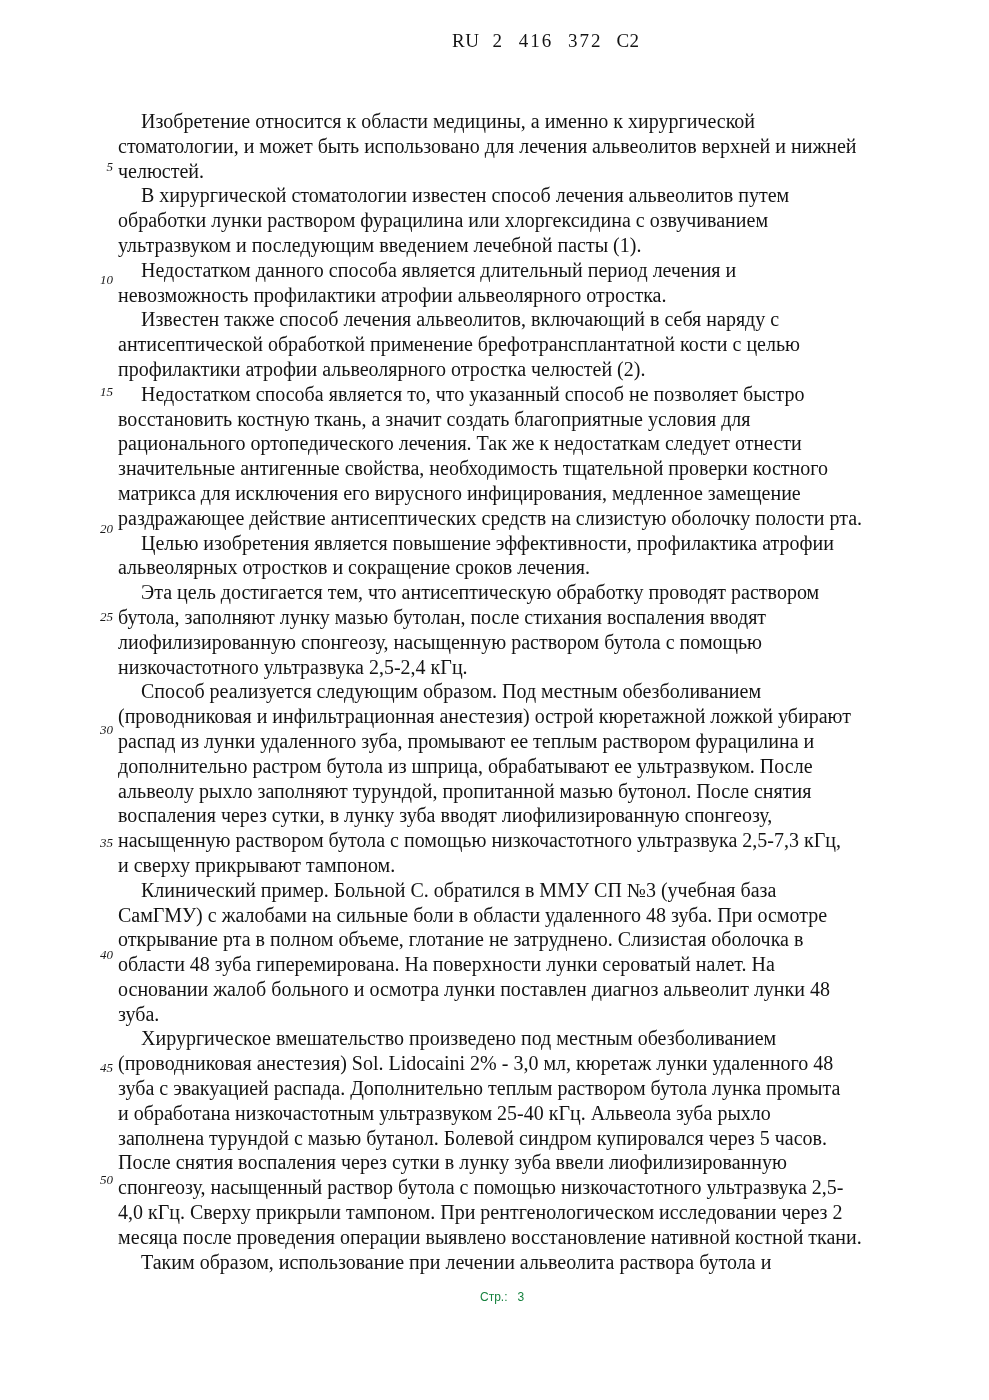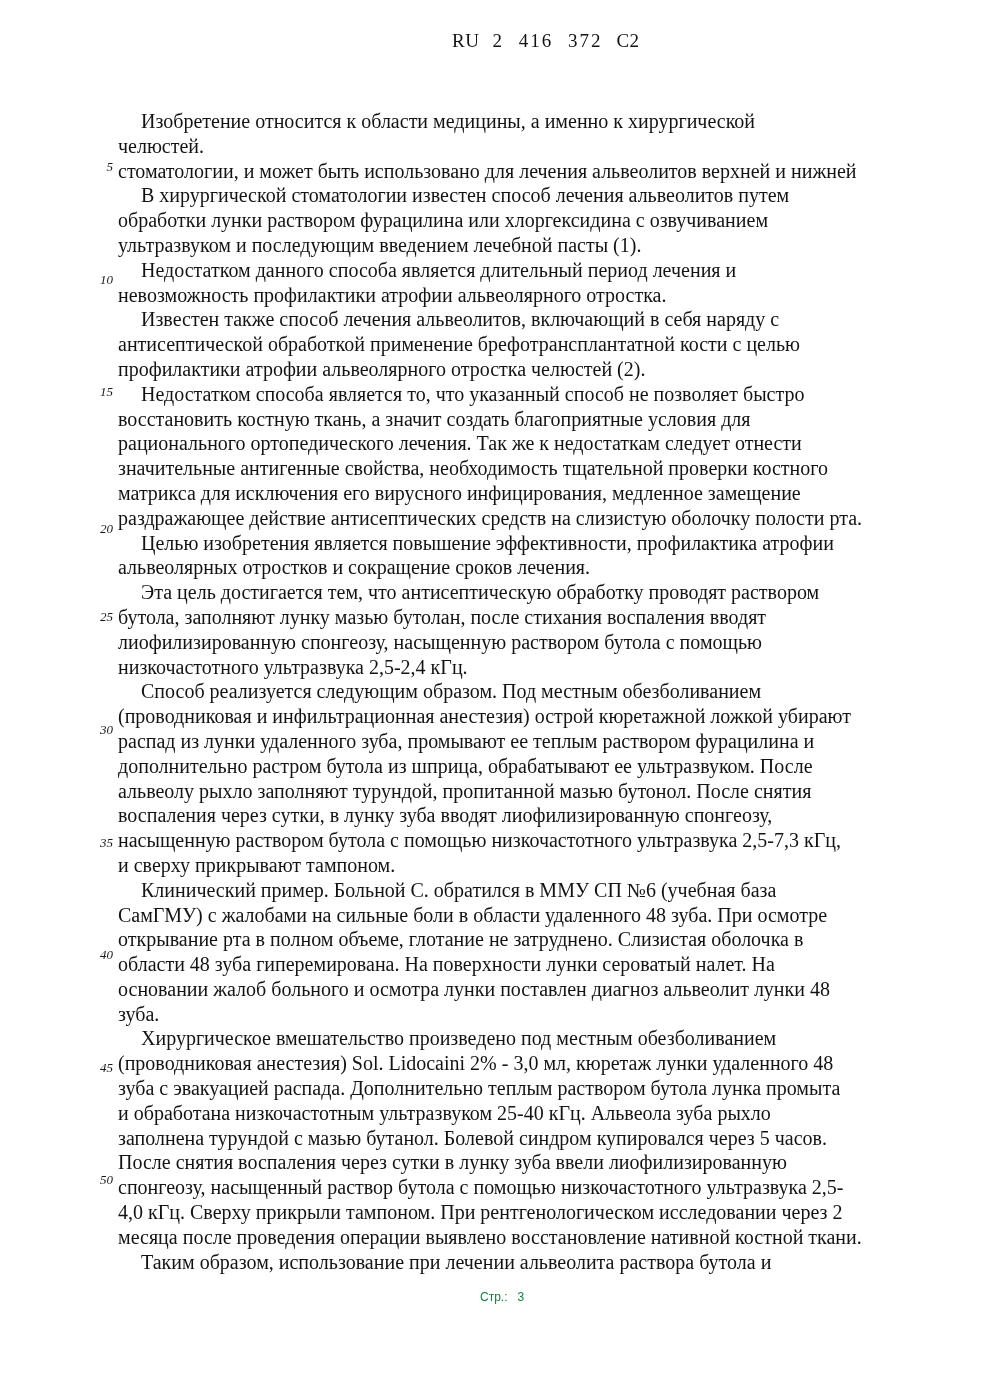--- a/index.html
+++ b/index.html
@@ -79,22 +79,22 @@
       <div class="lnum" style="top: 610px;">25</div>
       <div class="lnum" style="top: 723px;">30</div>
       <div class="lnum" style="top: 836px;">35</div>
       <div class="lnum" style="top: 948px;">40</div>
       <div class="lnum" style="top: 1061px;">45</div>
       <div class="lnum" style="top: 1173px;">50</div>
     </div>
 
   <div class="body-text" id="body-text">
       <div class="line ind">Изобретение относится к области медицины, а именно к хирургической</div>
+      <div class="line">стоматологии, и может быть использовано для лечения альвеолитов верхней и нижней</div>
       <div class="line">челюстей.</div>
-      <div class="line">стоматологии, и может быть использовано для лечения альвеолитов верхней и нижней</div>
       <div class="line ind">В хирургической стоматологии известен способ лечения альвеолитов путем</div>
       <div class="line">обработки лунки раствором фурацилина или хлоргексидина с озвучиванием</div>
       <div class="line">ультразвуком и последующим введением лечебной пасты (1).</div>
       <div class="line ind">Недостатком данного способа является длительный период лечения и</div>
       <div class="line">невозможность профилактики атрофии альвеолярного отростка.</div>
       <div class="line ind">Известен также способ лечения альвеолитов, включающий в себя наряду с</div>
       <div class="line">антисептической обработкой применение брефотрансплантатной кости с целью</div>
       <div class="line">профилактики атрофии альвеолярного отростка челюстей (2).</div>
       <div class="line ind">Недостатком способа является то, что указанный способ не позволяет быстро</div>
       <div class="line">восстановить костную ткань, а значит создать благоприятные условия для</div>
@@ -109,21 +109,21 @@
       <div class="line">лиофилизированную спонгеозу, насыщенную раствором бутола с помощью</div>
       <div class="line">низкочастотного ультразвука 2,5-2,4 кГц.</div>
       <div class="line ind">Способ реализуется следующим образом. Под местным обезболиванием</div>
       <div class="line">(проводниковая и инфильтрационная анестезия) острой кюретажной ложкой убирают</div>
       <div class="line">распад из лунки удаленного зуба, промывают ее теплым раствором фурацилина и</div>
       <div class="line">дополнительно растром бутола из шприца, обрабатывают ее ультразвуком. После</div>
       <div class="line">альвеолу рыхло заполняют турундой, пропитанной мазью бутонол. После снятия</div>
       <div class="line">воспаления через сутки, в лунку зуба вводят лиофилизированную спонгеозу,</div>
       <div class="line">насыщенную раствором бутола с помощью низкочастотного ультразвука 2,5-7,3 кГц,</div>
       <div class="line">и сверху прикрывают тампоном.</div>
-      <div class="line ind">Клинический пример. Больной С. обратился в ММУ СП №6 (учебная база</div>
+      <div class="line ind">Клинический пример. Больной С. обратился в ММУ СП №3 (учебная база</div>
       <div class="line">СамГМУ) с жалобами на сильные боли в области удаленного 48 зуба. При осмотре</div>
       <div class="line">открывание рта в полном объеме, глотание не затруднено. Слизистая оболочка в</div>
       <div class="line">области 48 зуба гиперемирована. На поверхности лунки сероватый налет. На</div>
       <div class="line">основании жалоб больного и осмотра лунки поставлен диагноз альвеолит лунки 48</div>
       <div class="line">зуба.</div>
       <div class="line ind">Хирургическое вмешательство произведено под местным обезболиванием</div>
       <div class="line">(проводниковая анестезия) Sol. Lidocaini 2% - 3,0 мл, кюретаж лунки удаленного 48</div>
       <div class="line">зуба с эвакуацией распада. Дополнительно теплым раствором бутола лунка промыта</div>
       <div class="line">и обработана низкочастотным ультразвуком 25-40 кГц. Альвеола зуба рыхло</div>
       <div class="line">заполнена турундой с мазью бутанол. Болевой синдром купировался через 5 часов.</div>

